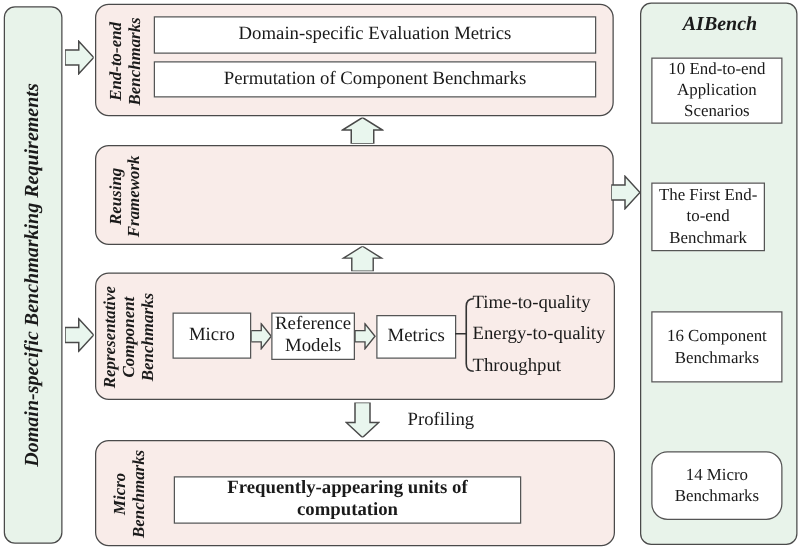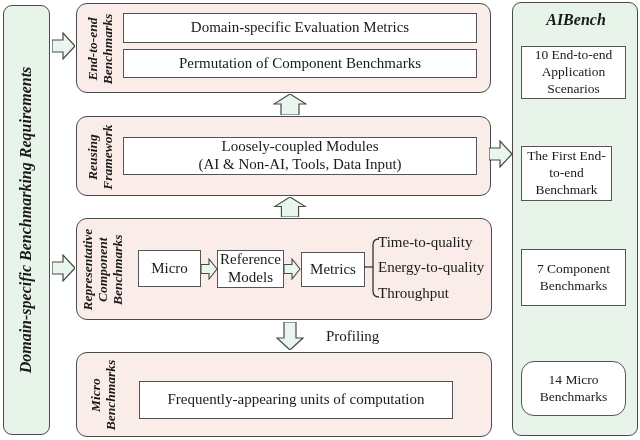--- a/index.html
+++ b/index.html
@@ -71,22 +71,20 @@
 
   <svg class="abs" style="left:273px;top:94px;" width="34" height="21" viewBox="0 0 34 21">
     <polygon points="17,0 33,10 26,10 26,21 8,21 8,10 1,10" fill="#e9f6ee" stroke="#4a4a4a" stroke-width="1.2"></polygon>
   </svg>
 
   <div class="abs panel" style="left:76px;top:116px;width:415px;height:80px;">
     <div class="abs vwrap" style="left:0;top:0;width:46px;height:80px;">
       <div class="vlabel">Reusing
 Framework</div>
     </div>
-    <div class="abs wbox" style="left:46px;top:20px;width:354px;height:38px;">Loosely-coupled Modules
-(AI &amp; Non-AI, Tools, Data Input)</div>
   </div>
 
   <svg class="abs" style="left:489px;top:140px;" width="23" height="28" viewBox="0 0 23 28">
     <polygon points="0,8 11,8 11,1 23,14 11,27 11,20 0,20" fill="#e9f6ee" stroke="#4a4a4a" stroke-width="1.2"></polygon>
   </svg>
 
   <svg class="abs" style="left:273px;top:197px;" width="34" height="20" viewBox="0 0 34 21">
     <polygon points="17,0 33,10 26,10 26,21 8,21 8,10 1,10" fill="#e9f6ee" stroke="#4a4a4a" stroke-width="1.2"></polygon>
   </svg>
 
@@ -119,24 +117,24 @@
   <svg class="abs" style="left:276px;top:322px;" width="28" height="28" viewBox="0 0 28 28">
     <polygon points="14,28 27,16 20,16 20,0 8,0 8,16 1,16" fill="#e9f6ee" stroke="#4a4a4a" stroke-width="1.2"></polygon>
   </svg>
   <div class="abs plain" style="left:309px;top:328px;">Profiling</div>
 
   <div class="abs panel" style="left:76px;top:352px;width:416px;height:85px;">
     <div class="abs vwrap" style="left:0;top:0;width:52px;height:85px;">
       <div class="vlabel">Micro
 Benchmarks</div>
     </div>
-    <div class="abs wbox" style="left:62px;top:28px;width:314px;height:38px;">Frequently-appearing units of computation</div>
+    <div class="abs wbox" style="left:62px;top:28px;width:278px;height:38px;font-weight:bold;">Frequently-appearing units of computation</div>
   </div>
 
   <div class="abs gpanel" style="left:512px;top:2px;width:126px;height:434px;">
     <div class="abs title" style="left:0;top:8px;width:126px;">AIBench</div>
     <div class="abs sidebox" style="left:8px;top:43px;width:105px;height:53px;">10 End-to-end Application Scenarios</div>
     <div class="abs sidebox" style="left:8px;top:143px;width:91px;height:55px;">The First End-to-end Benchmark</div>
-    <div class="abs sidebox" style="left:8px;top:246px;width:105px;height:57px;">7 Component Benchmarks</div>
+    <div class="abs sidebox" style="left:8px;top:246px;width:105px;height:57px;">16 Component Benchmarks</div>
     <div class="abs sidebox" style="left:8px;top:358px;width:105px;height:55px;border-radius:13px;">14 Micro Benchmarks</div>
   </div>
 
 </div>
 
 </body></html>

